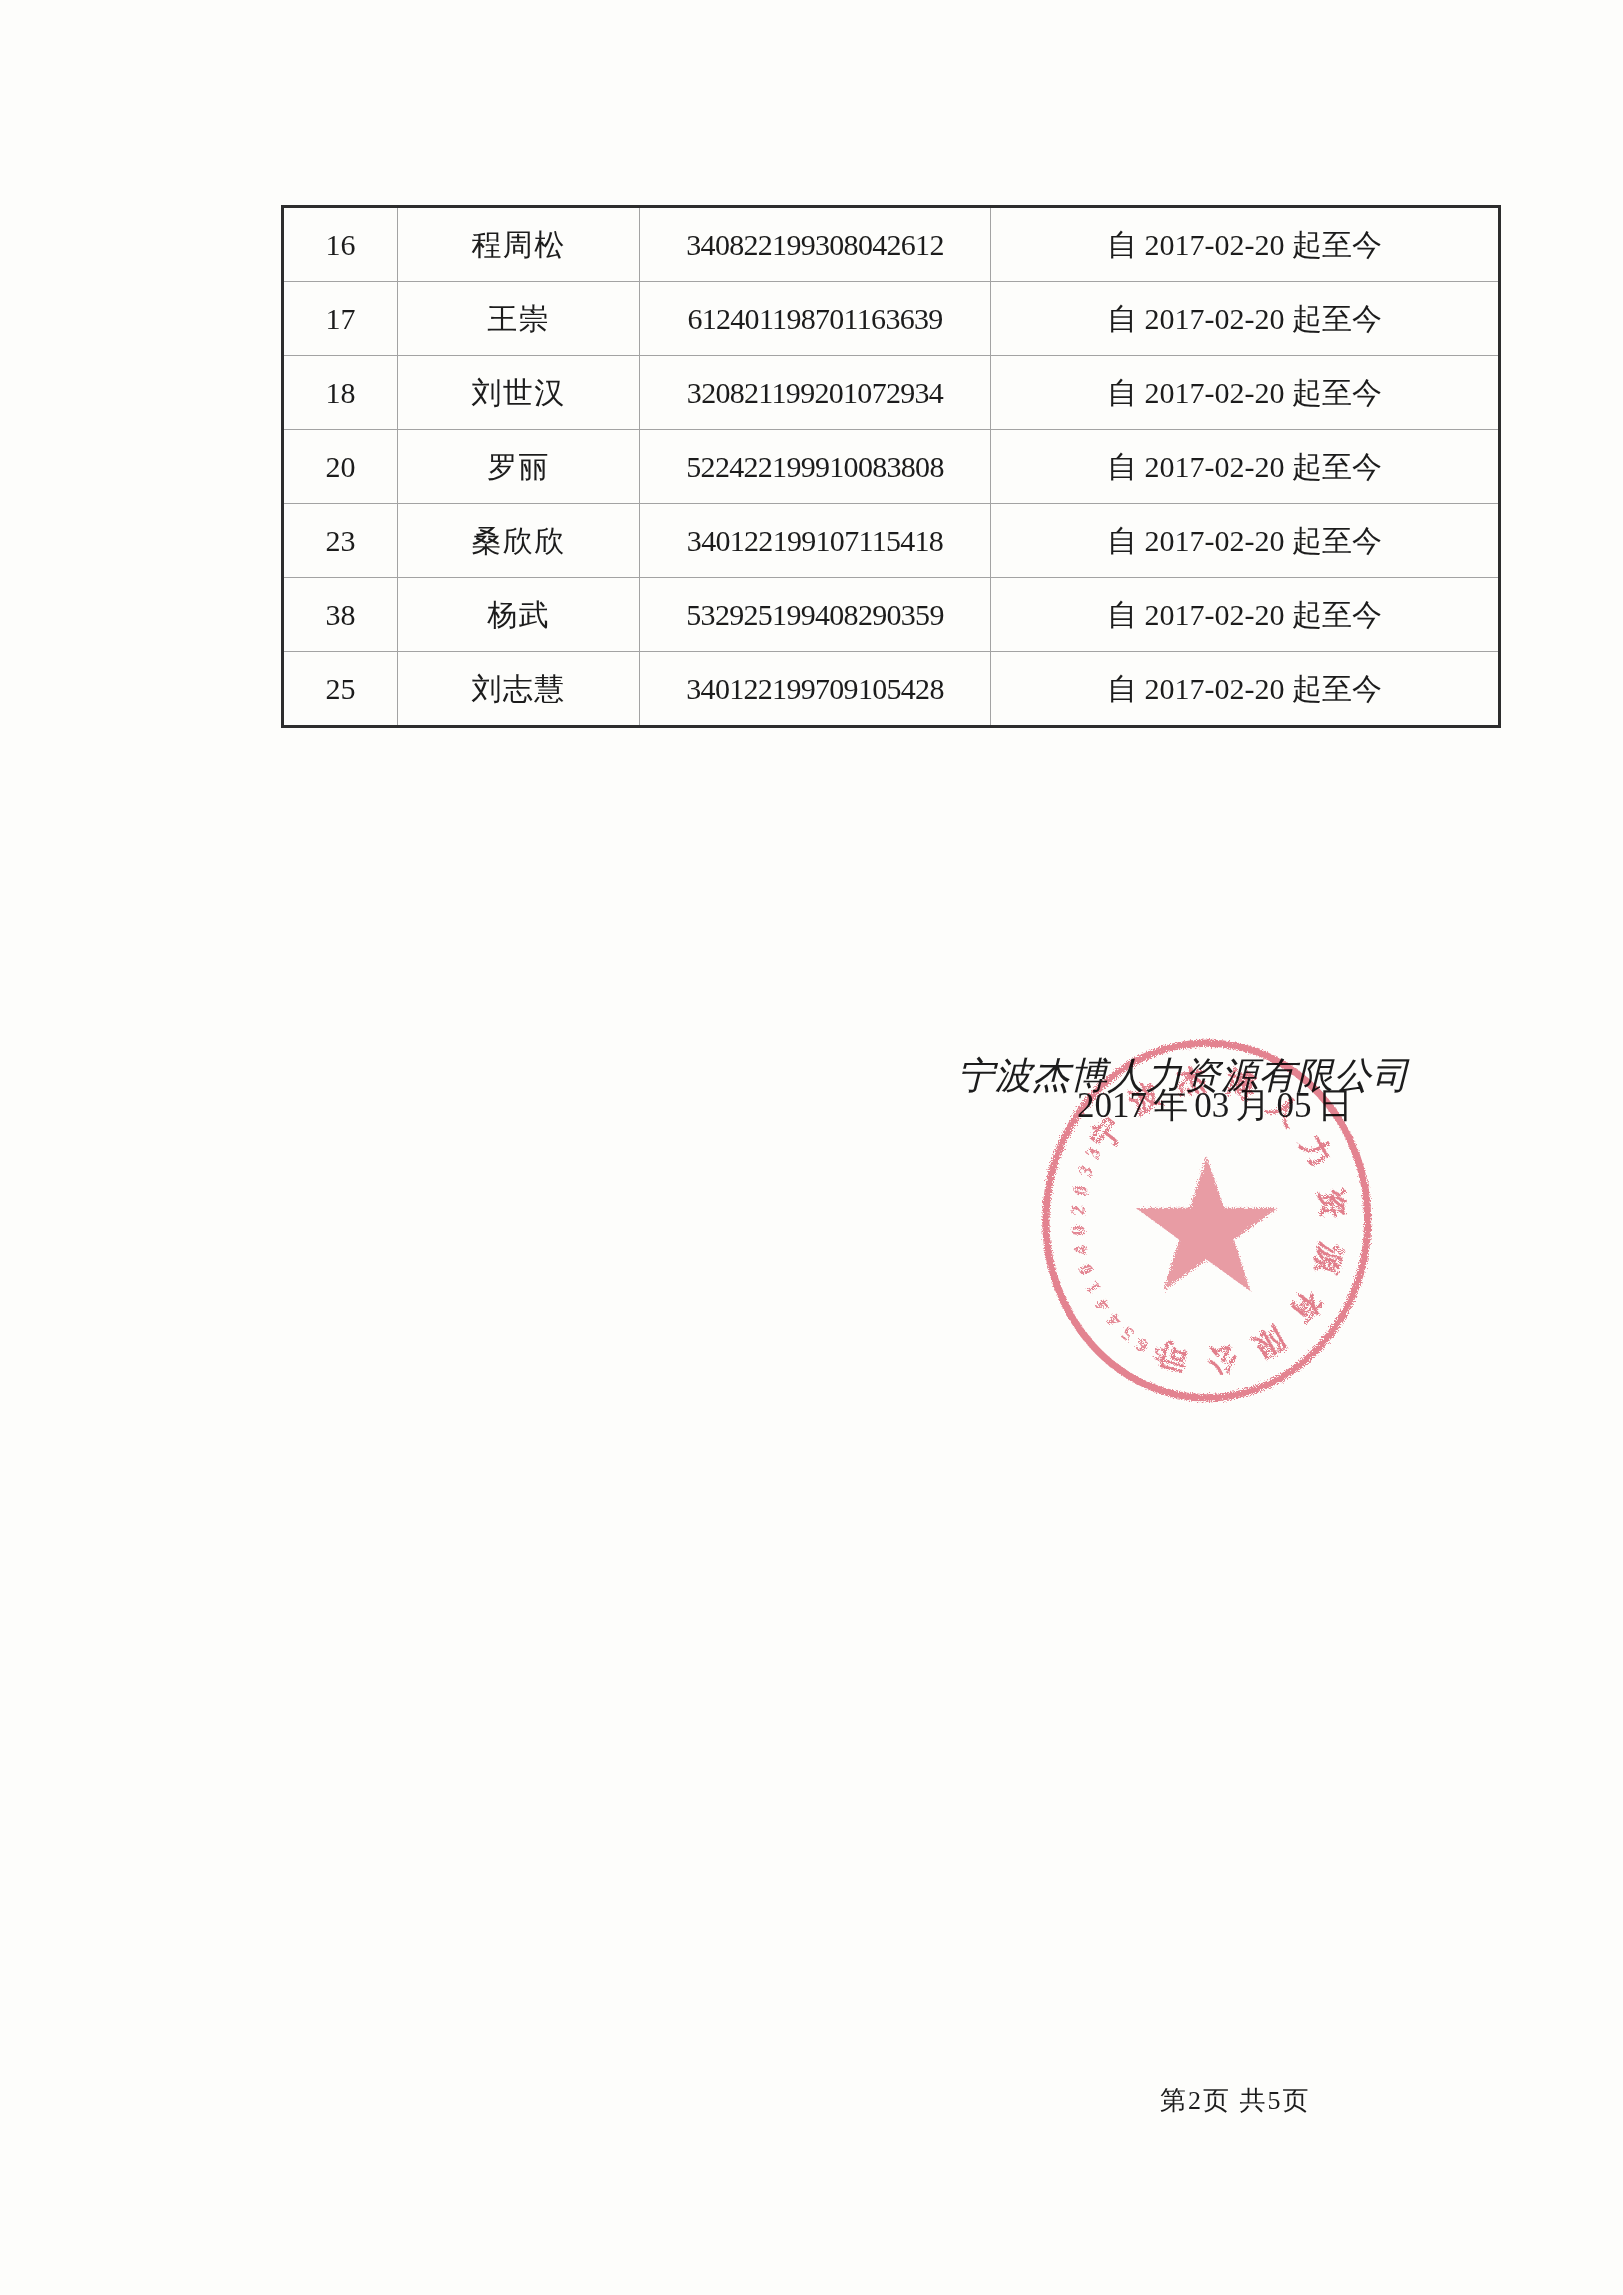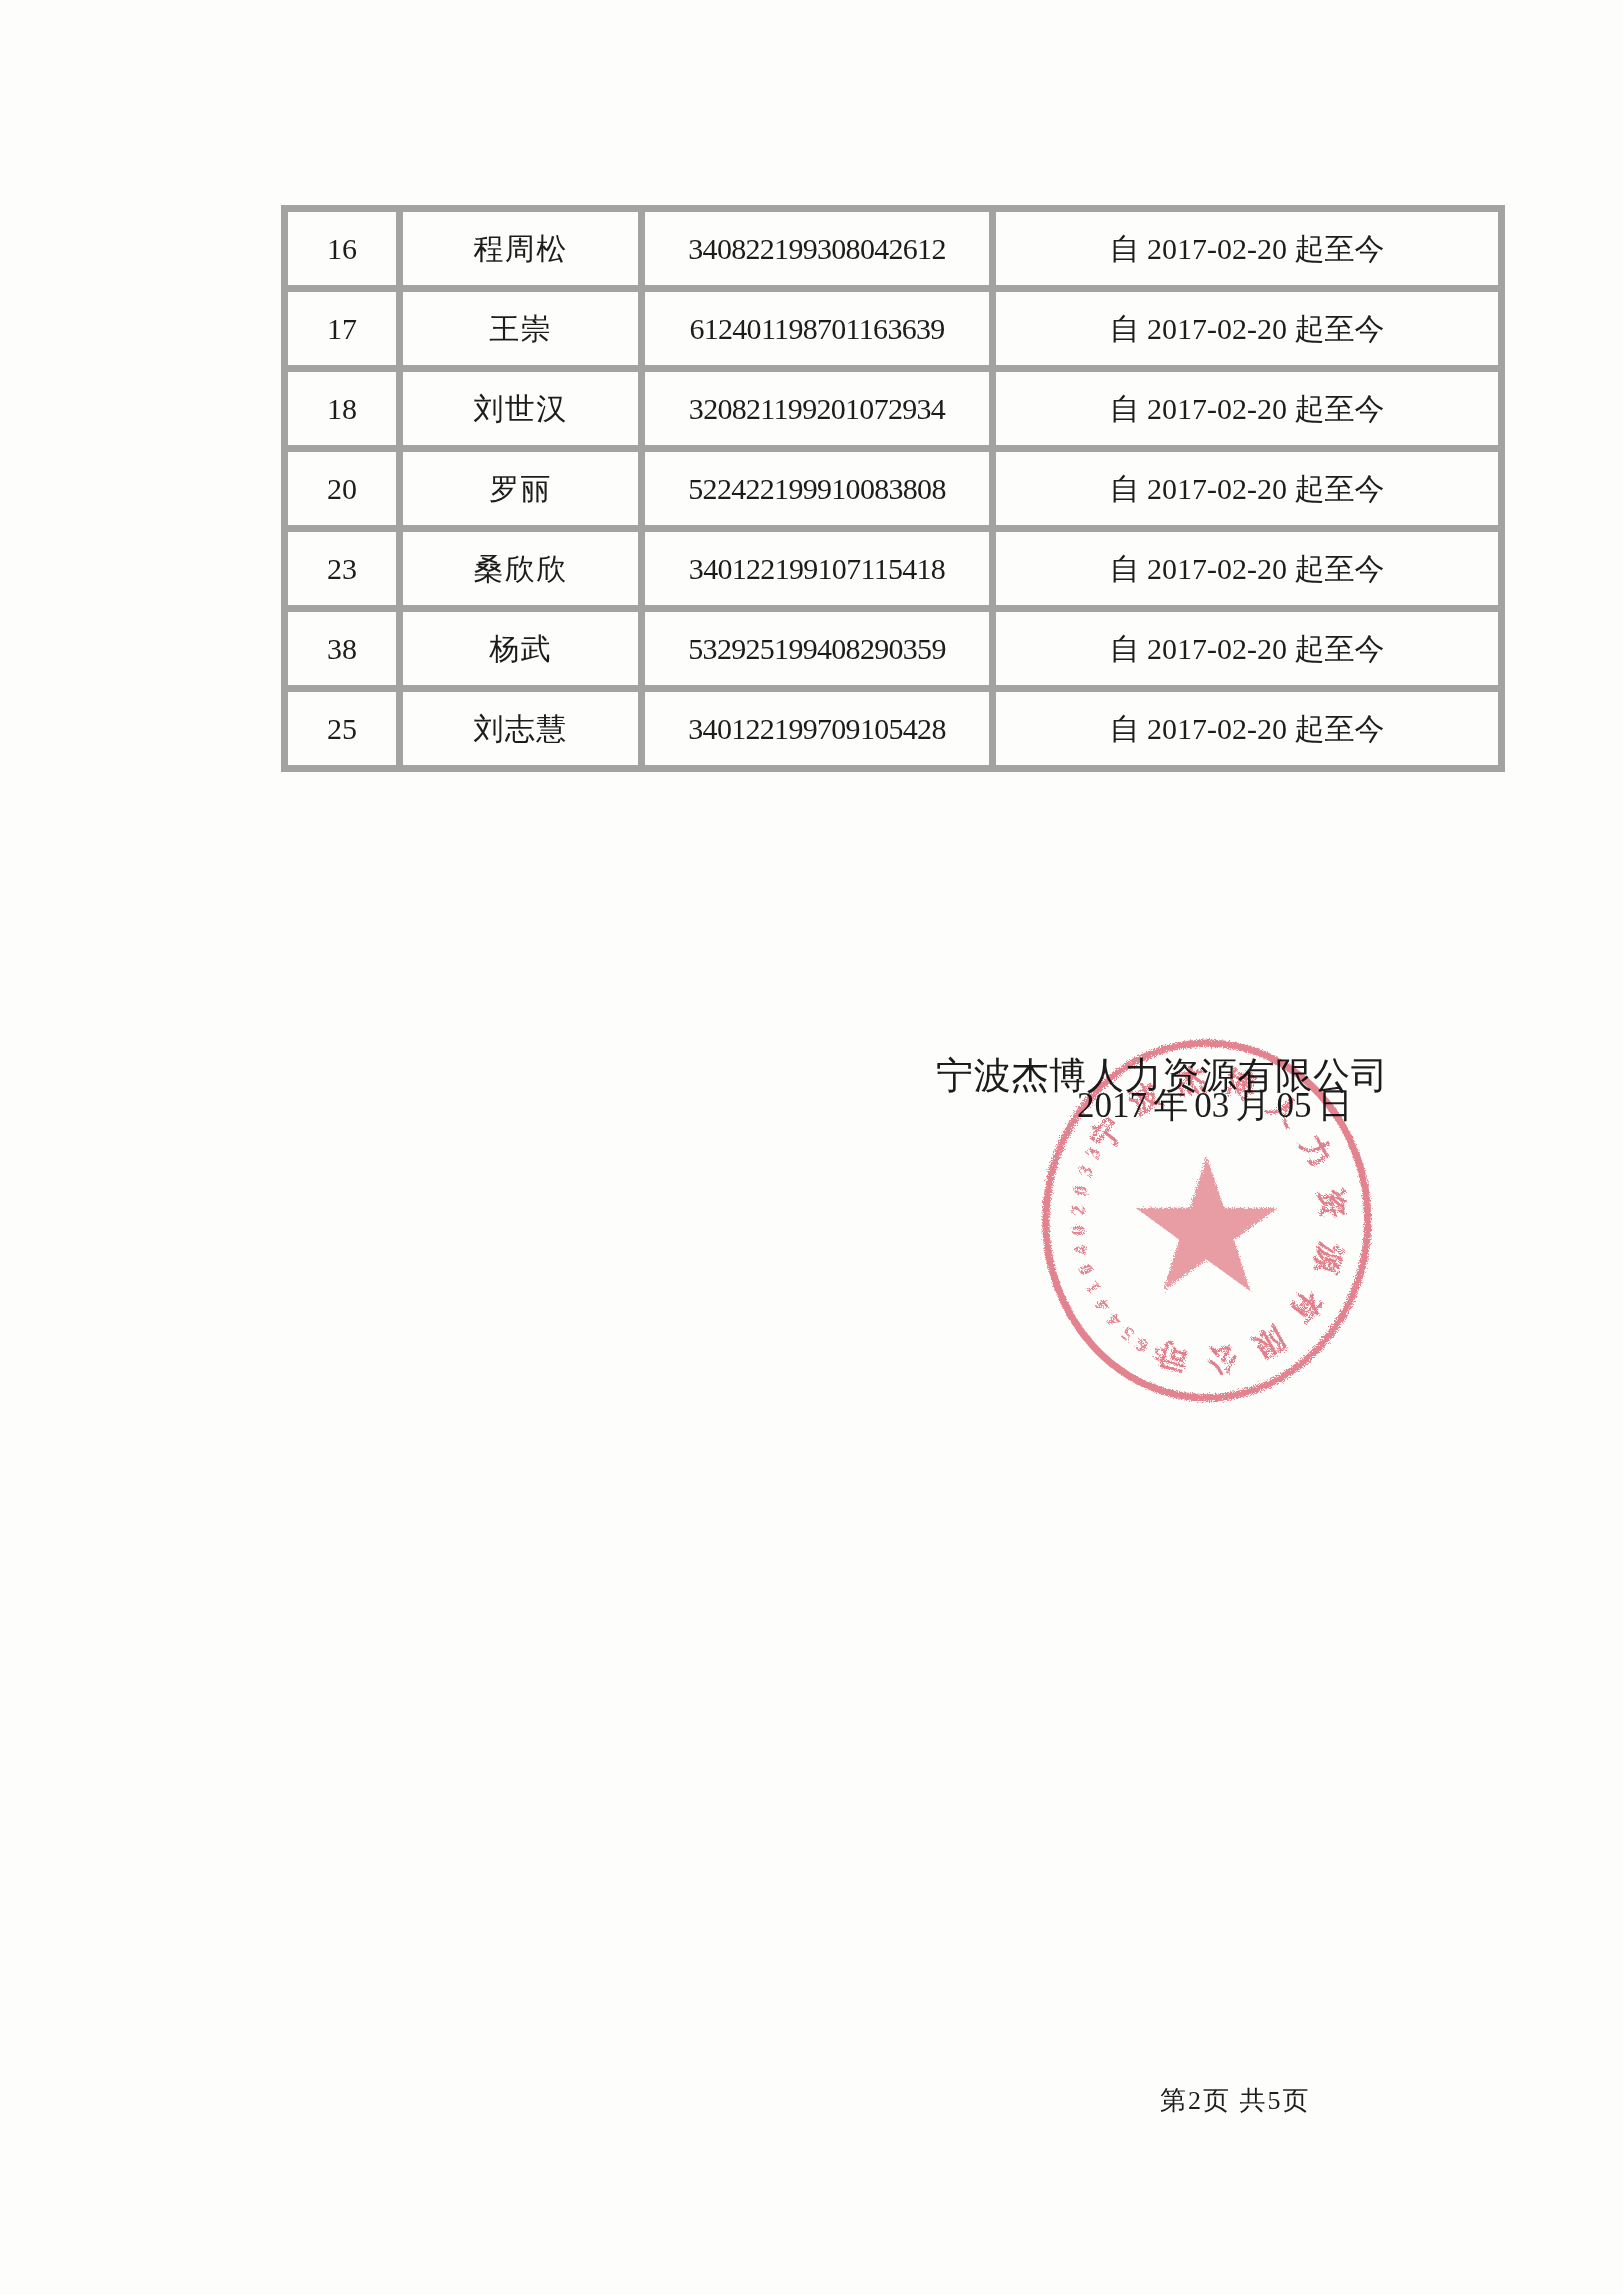--- a/index.html
+++ b/index.html
@@ -8,34 +8,34 @@
     background:#fdfdfb; overflow:hidden;
     font-family:"Liberation Serif","DejaVu Serif",serif;
     color:#1c1c1c;
   }
   .table-wrap { position:absolute; left:281px; top:205px; }
   table.roster {
     border-collapse:collapse; table-layout:fixed; width:1217px;
     border:3.3px solid #2d2d2d;
   }
   table.roster td {
-    border:7px solid #a3a3a3;
+    border:1px solid #a3a3a3;
     height:71px;
     text-align:center; vertical-align:middle;
     font-size:30px; line-height:1;
     background:transparent;
   }
   td.c-index   { }
   td.c-name    { letter-spacing:1.3px; }
   td.c-id      { letter-spacing:-0.7px; }
   td.c-period  { text-align:left; letter-spacing:0; }
 
   .company-line {
-    position:absolute; left:936px; top:1051px;
-    font-size:37px; letter-spacing:0.7px; white-space:nowrap;
+    position:absolute; left:957px; top:1051px;
+    font-size:37px; letter-spacing:0.7px; white-space:nowrap;font-style:italic;
   }
   .date-line {
     position:absolute; left:1077px; top:1082px;
     font-size:35px; word-spacing:-2.6px; white-space:nowrap;
   }
   .page-footer {
     position:absolute; left:1160px; top:2083px;
     font-size:26px; letter-spacing:2px; white-space:nowrap;text-align:center;
   }
   svg.seals {

